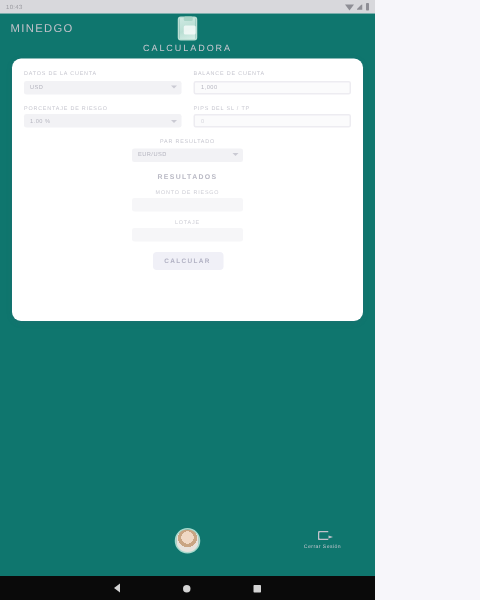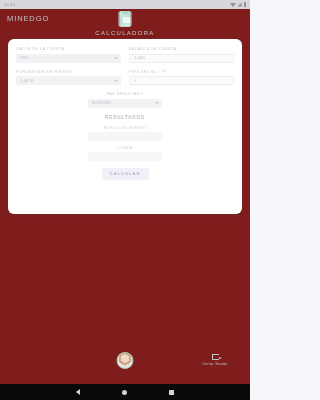--- a/index.html
+++ b/index.html
@@ -50,21 +50,21 @@
     width: 2.5px; height: 5px;
     background: #8e8e95;
     border-radius: .5px;
   }
 
   
   .app {
     position: absolute;
     top: 9px; left: 0; right: 0;
     bottom: 16px;
-    background: #7f1d1d;
+    background: #0f766e;
     overflow: hidden;
   }
 
   
   .app-header {
     position: relative;
     height: 30px;
   }
   .brand {
     position: absolute;

